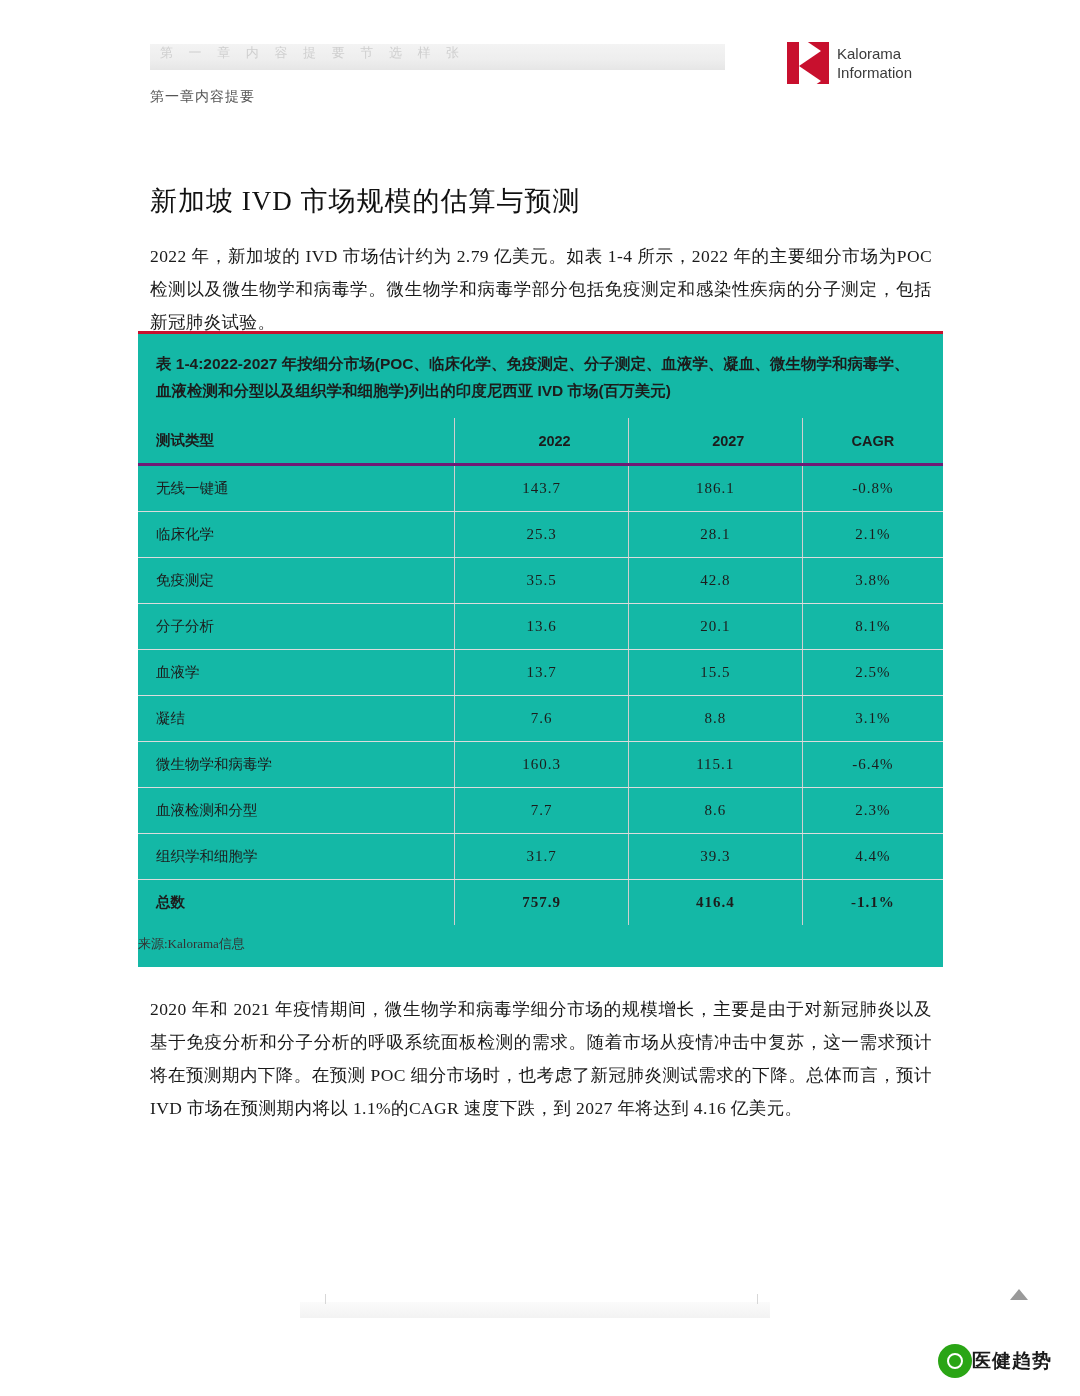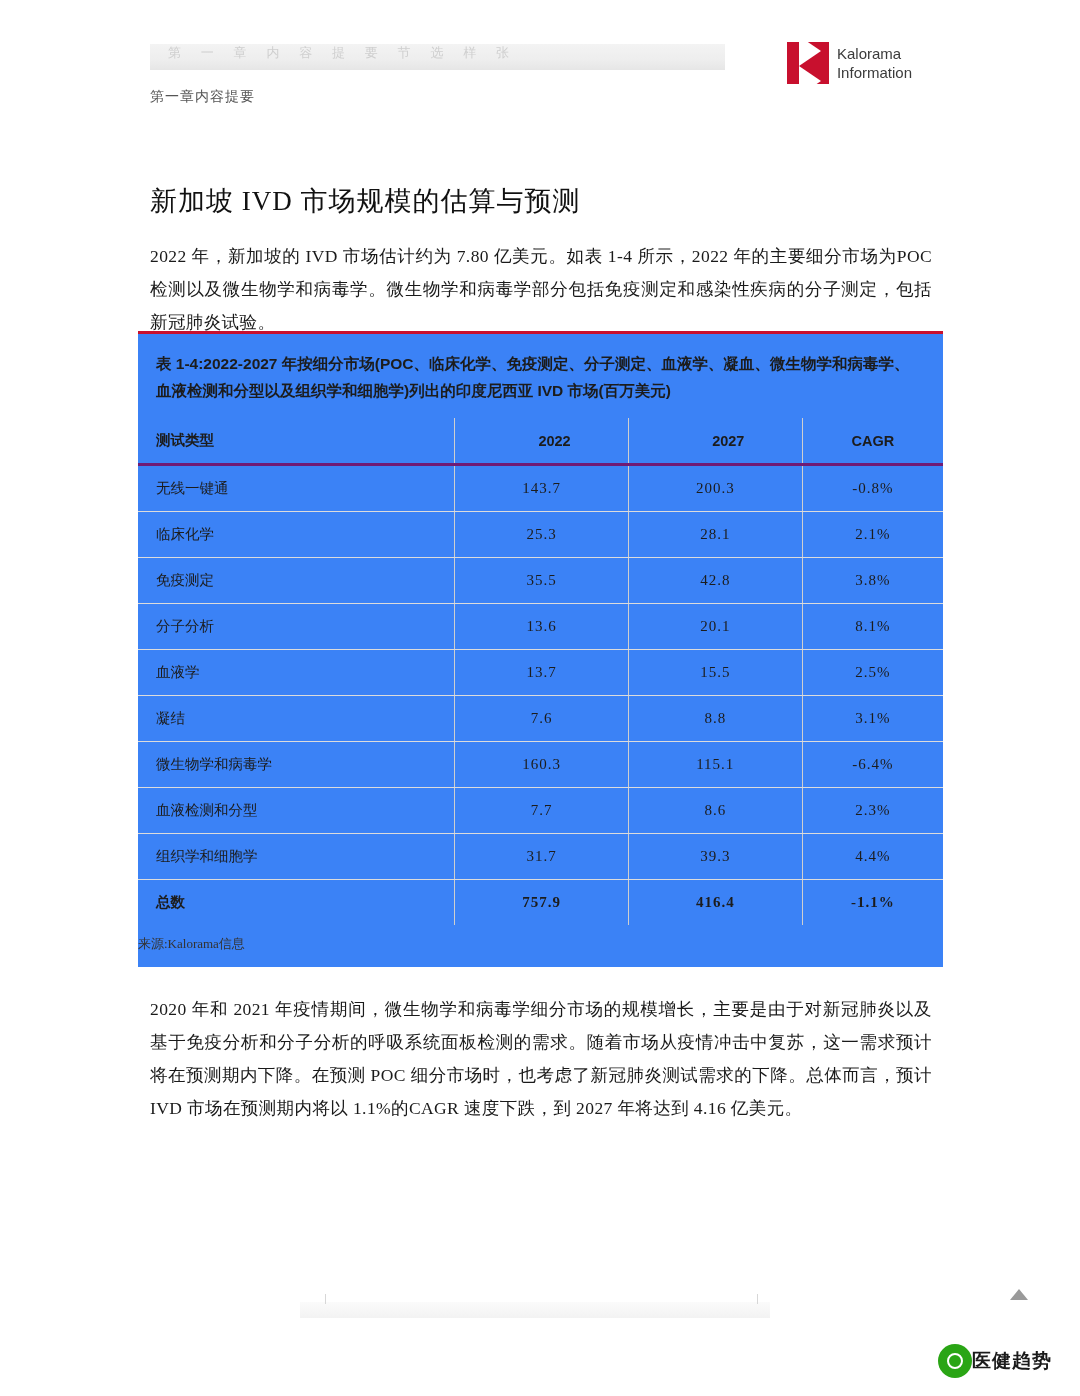--- a/index.html
+++ b/index.html
@@ -21,29 +21,29 @@
     position: absolute;
     left: 150px;
     top: 44px;
     width: 575px;
     height: 26px;
     background: linear-gradient(180deg, #f2f2f2 0%, #ececec 60%, #e3e3e3 100%);
     opacity: 0.9;
   }
   .top-ghost-text {
     position: absolute;
-    left: 168px;
+    left: 160px;
     top: 44px;
     width: 420px;
     font-size: 13px;
     color: #cfcfcf;
     letter-spacing: 6px;
     white-space: nowrap;
     overflow: hidden;
-    font-family: Liberation Mono, monospace;
+    font-family: Liberation Sans, sans-serif;
   }
 
   
   .logo {
     position: absolute;
     right: 168px;
     top: 42px;
     display: flex;
     align-items: center;
     gap: 8px;
@@ -126,21 +126,21 @@
     top: 975px;
     width: 782px;
   }
 
   
   .table-block {
     position: absolute;
     left: 138px;
     top: 331px;
     width: 805px;
-    background: #3b82f6;
+    background: #14b8a6;
     border-top: 3px solid #c8102e;
   }
   .table-caption {
     padding: 16px 18px 14px 18px;
     font-family: "Liberation Sans", sans-serif;
     font-size: 15.5px;
     font-weight: bold;
     line-height: 27px;
     color: #1c1c1c;
   }
@@ -281,38 +281,38 @@
   <div class="logo-text">
     <div>Kalorama</div>
     <div>Information</div>
   </div>
 </div>
 
 <div class="running-head">第一章内容提要</div>
 
 <h1 class="page-title">新加坡 IVD 市场规模的估算与预测</h1>
 
-<p class="para para-1">2022 年，新加坡的 IVD 市场估计约为 7.80 亿美元。如表 1-4 所示，2022 年的主要细分市场为POC 检测以及微生物学和病毒学。微生物学和病毒学部分包括免疫测定和感染性疾病的分子测定，包括新冠肺炎试验。</p>
+<p class="para para-1">2022 年，新加坡的 IVD 市场估计约为 2.79 亿美元。如表 1-4 所示，2022 年的主要细分市场为POC 检测以及微生物学和病毒学。微生物学和病毒学部分包括免疫测定和感染性疾病的分子测定，包括新冠肺炎试验。</p>
 
 <div class="table-block">
   <div class="table-caption">表 1-4:2022-2027 年按细分市场(POC、临床化学、免疫测定、分子测定、血液学、凝血、微生物学和病毒学、血液检测和分型以及组织学和细胞学)列出的印度尼西亚 IVD 市场(百万美元)</div>
   <table>
     <thead>
       <tr>
         <th class="col-type">测试类型</th>
         <th class="num">2022</th>
         <th class="num">2027</th>
         <th class="last">CAGR</th>
       </tr>
     </thead>
     <tbody>
       <tr>
         <td class="label">无线一键通</td>
         <td class="num">143.7</td>
-        <td class="num">200.3</td>
+        <td class="num">186.1</td>
         <td class="last">-0.8%</td>
       </tr>
       <tr>
         <td class="label">临床化学</td>
         <td class="num">25.3</td>
         <td class="num">28.1</td>
         <td class="last">2.1%</td>
       </tr>
       <tr>
         <td class="label">免疫测定</td>

